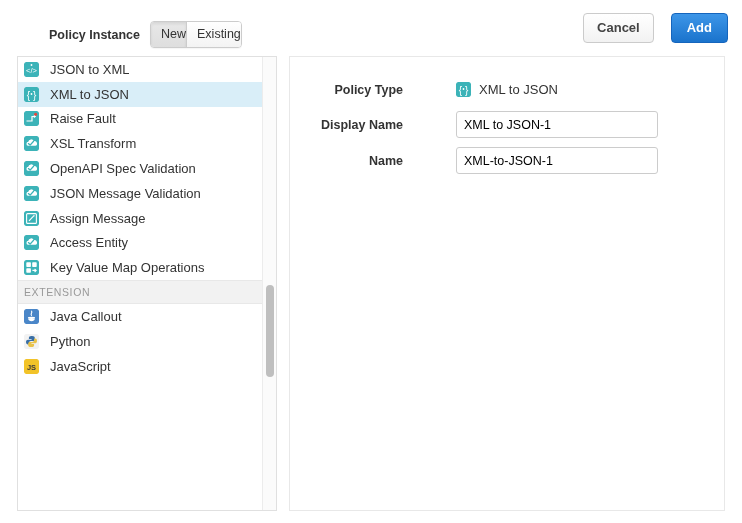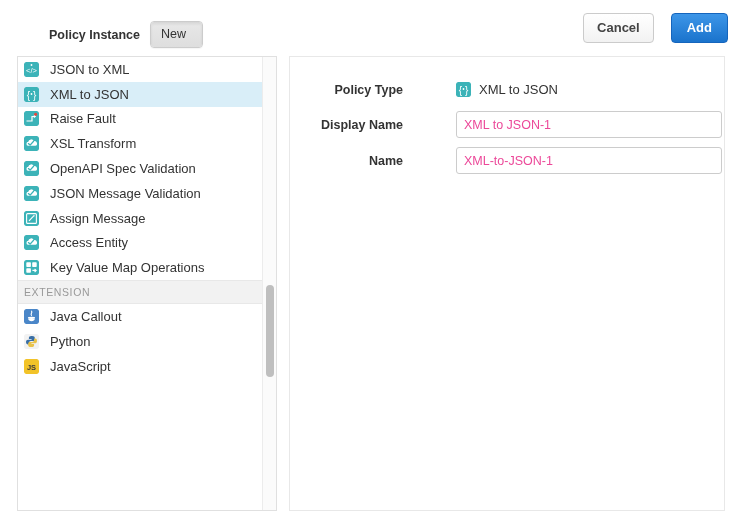--- a/index.html
+++ b/index.html
@@ -85,21 +85,21 @@
     display: inline-flex;
     border-radius: 4px;
     overflow: hidden;
     border: 1px solid #cccccc;
     box-shadow: 0 1px 1px rgba(0,0,0,0.04);
   }
   .btn-group .tgl {
     font-family: "Liberation Sans", sans-serif;
     font-size: 12.5px;
     color: #333333;
-    padding: 4px 16px 5px 10px;
+    padding: 4px 0 5px 10px;
     background: linear-gradient(#ffffff, #f3f3f3);
     border: none;
     cursor: pointer;
     line-height: 16px;
   }
   .btn-group .tgl + .tgl {
     border-left: 1px solid #cccccc;
   }
   .btn-group .tgl.active {
     background: linear-gradient(#e8e8e8, #dedede);
@@ -230,27 +230,27 @@
     box-sizing: border-box;
   }
   .policy-type-value {
     display: flex;
     align-items: center;
     font-size: 13px;
     color: #333333;
   }
   .policy-type-value .ptname { margin-left: 8px; }
   .text-input {
-    width: 266px;
+    width: 202px;
     height: 27px;
     border: 1px solid #cccccc;
     border-radius: 3px;
     padding: 0 7px;
     font-size: 12.5px;
-    color: #ec4899;
+    color: #000000;
     font-family: "Liberation Sans", sans-serif;
     box-sizing: border-box;
     background: #ffffff;
     outline: none;
   }
 
   
   .modal-footer {
     position: relative;
     height: 53px;
@@ -296,20 +296,21 @@
     <div class="modal-title">Add Step</div>
     <button class="close-btn">×</button>
   </div>
 
   <div class="modal-body">
 
     <div class="instance-row">
       <div class="instance-label">Policy Instance</div>
       <div class="btn-group">
         <button class="tgl active">New</button>
+        <button class="tgl">Existing</button>
       </div>
     </div>
 
     <div class="panels">
 
       <div class="list-panel">
         <div class="list-scroll" id="policy-list">
             <div class="list-item">
               <span class="ico">
                 <svg width="15" height="15" viewBox="0 0 15 15">

